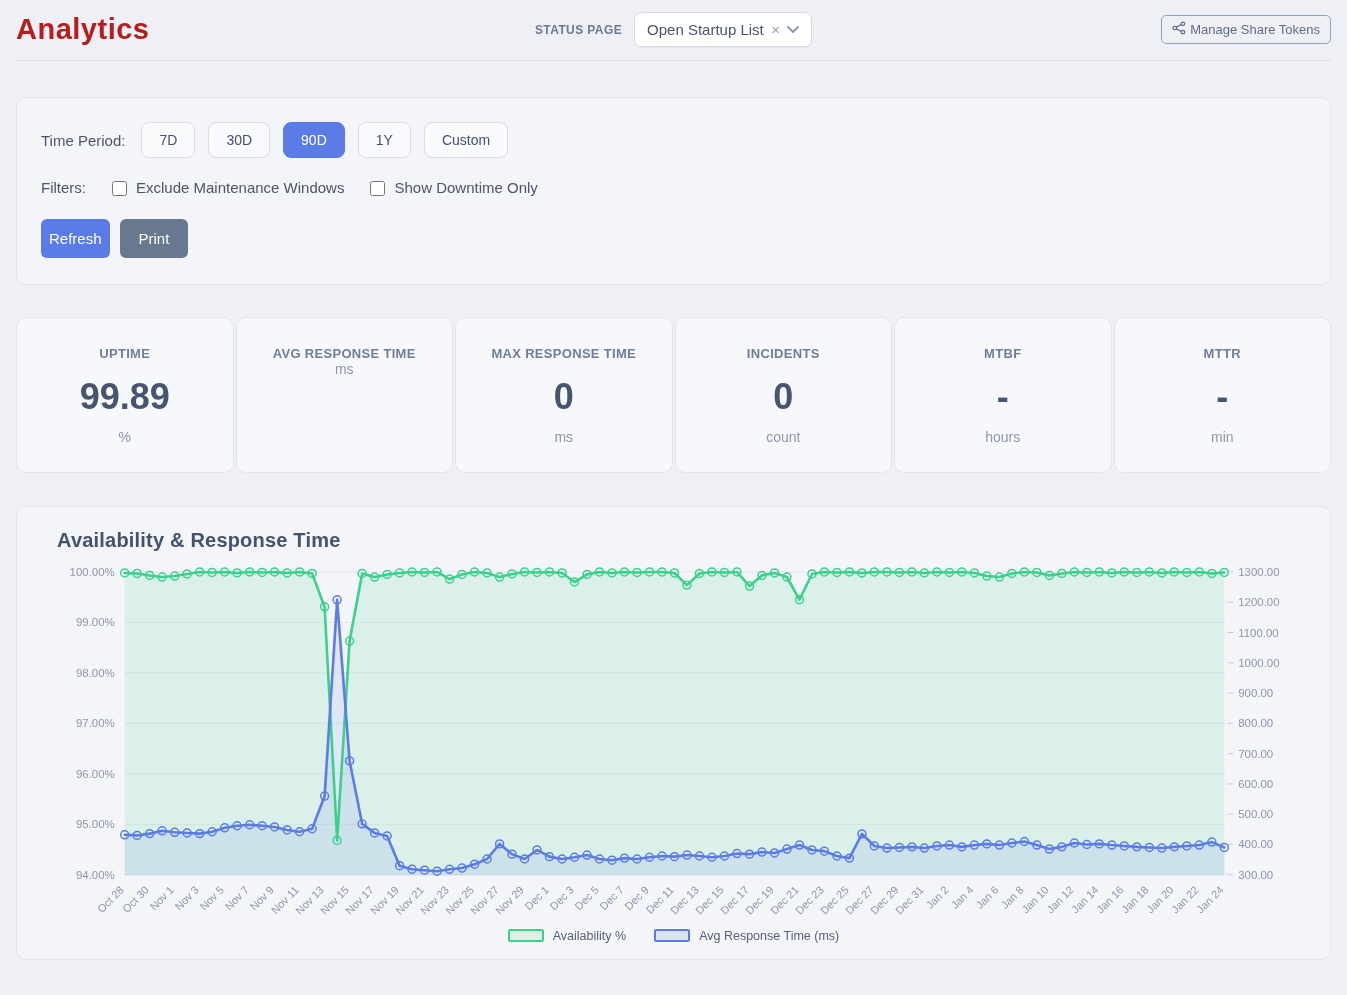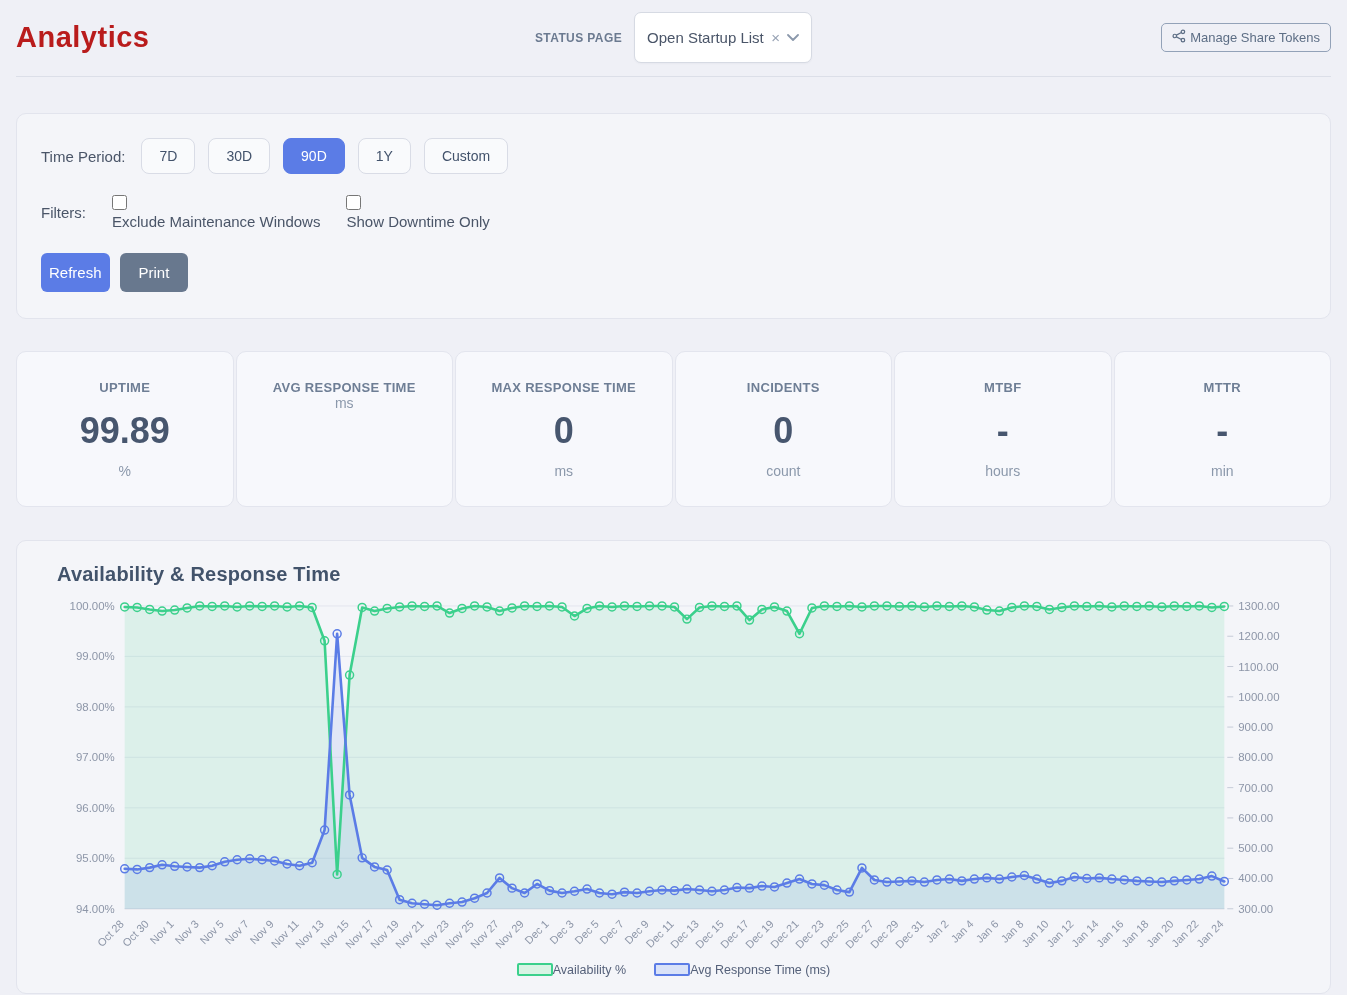--- a/index.html
+++ b/index.html
@@ -15,21 +15,21 @@
 
   
   .header { display:flex; align-items:center; padding-top:12px; }
   .header-left { flex:1; }
   .page-title { font-size:29px; font-weight:700; color:#b91c1c; letter-spacing:.5px; }
   .header-center { display:flex; align-items:center; gap:12px; }
   .status-page-label { font-size:12px; font-weight:700; color:#6b7a90; letter-spacing:.4px; }
   .select-box {
     display:flex; align-items:center; gap:7px;
     background:#ffffff; border:1px solid #d6dae3; border-radius:7px;
-    padding:16px 12px; font-size:15px; color:#4a5568; cursor:pointer;
+    padding:8px 12px; font-size:15px; color:#4a5568; cursor:pointer;
     box-shadow:0 1px 2px rgba(40,50,80,.04); min-width:178px;
   }
   .select-value { flex:1; }
   .clear-x { color:#97a2b4; font-size:15px; line-height:1; }
   .chev { display:flex; align-items:center; }
   .header-right { flex:1; display:flex; justify-content:flex-end; }
   .manage-btn {
     display:flex; align-items:center; gap:4px;
     background:transparent; border:1px solid #93a2b8; border-radius:5px;
     padding:5px 10px; font-size:13px; color:#5d6e85; cursor:pointer;
@@ -45,21 +45,21 @@
   .row { display:flex; align-items:center; }
   .row-label { font-size:15px; color:#4a5568; margin-right:16px; }
   .period-group { display:flex; gap:13px; }
   .period-btn {
     padding:9px 17px; border-radius:8px; border:1px solid #d9dce6;
     background:#f9fafc; color:#42526b; font-size:14px; cursor:pointer;
     font-family:"Liberation Sans", sans-serif;
   }
   .period-btn.active { background:#5b7ce6; border-color:#5b7ce6; color:#ffffff; }
   .filters-row { margin-top:21px; gap:26px; }
-  .chk-item { display:flex; align-items:flex-start; gap:3px; font-size:15px; color:#4a5568;flex-direction:column; }
+  .chk-item { display:flex; align-items:flex-end; gap:9px; font-size:15px; color:#4a5568; }
   .chk-item input { width:15px; height:15px; margin:0; accent-color:#5b7ce6; cursor:pointer; }
   .actions-row { margin-top:23px; gap:10px; }
   .btn {
     border:none; border-radius:6px; padding:11px 8px; font-size:15px;
     color:#ffffff; cursor:pointer; font-family:"Liberation Sans", sans-serif;
   }
   .btn-primary { background:#5b7ce6; }
   .btn-secondary { background:#68788e; padding:11px 19px; }
 
   
@@ -72,21 +72,21 @@
   .stat-value { font-size:36px; font-weight:700; color:#47566e; margin:15px 0 11px; }
   .stat-unit { font-size:14px; color:#8b98ab; }
 
   
   .chart-panel { margin-top:33px; padding:22px 24px 16px; }
   .chart-title { font-size:20px; font-weight:700; color:#42536b; letter-spacing:.2px;margin-left:16px; }
   .chart-wrap { margin-top:10px; }
   svg.chart { width:100%; display:block; }
   svg.chart text { font-family:"Liberation Sans", sans-serif; }
   .legend-row { display:flex; justify-content:center; align-items:center; gap:28px; margin-top:2px; }
-  .legend-item { display:flex; align-items:center; font-size:12.5px; color:#55617a; }
+  .legend-item { display:flex; align-items:center; gap:9px; font-size:12.5px; color:#55617a; }
   .legend-swatch { width:36px; height:13px; border:2px solid #888; border-radius:2px; }
 </style>
 </head>
 <body>
 
 <div class="page">
 
   <div class="header">
     <div class="header-left">
       <span class="page-title">Analytics</span>

